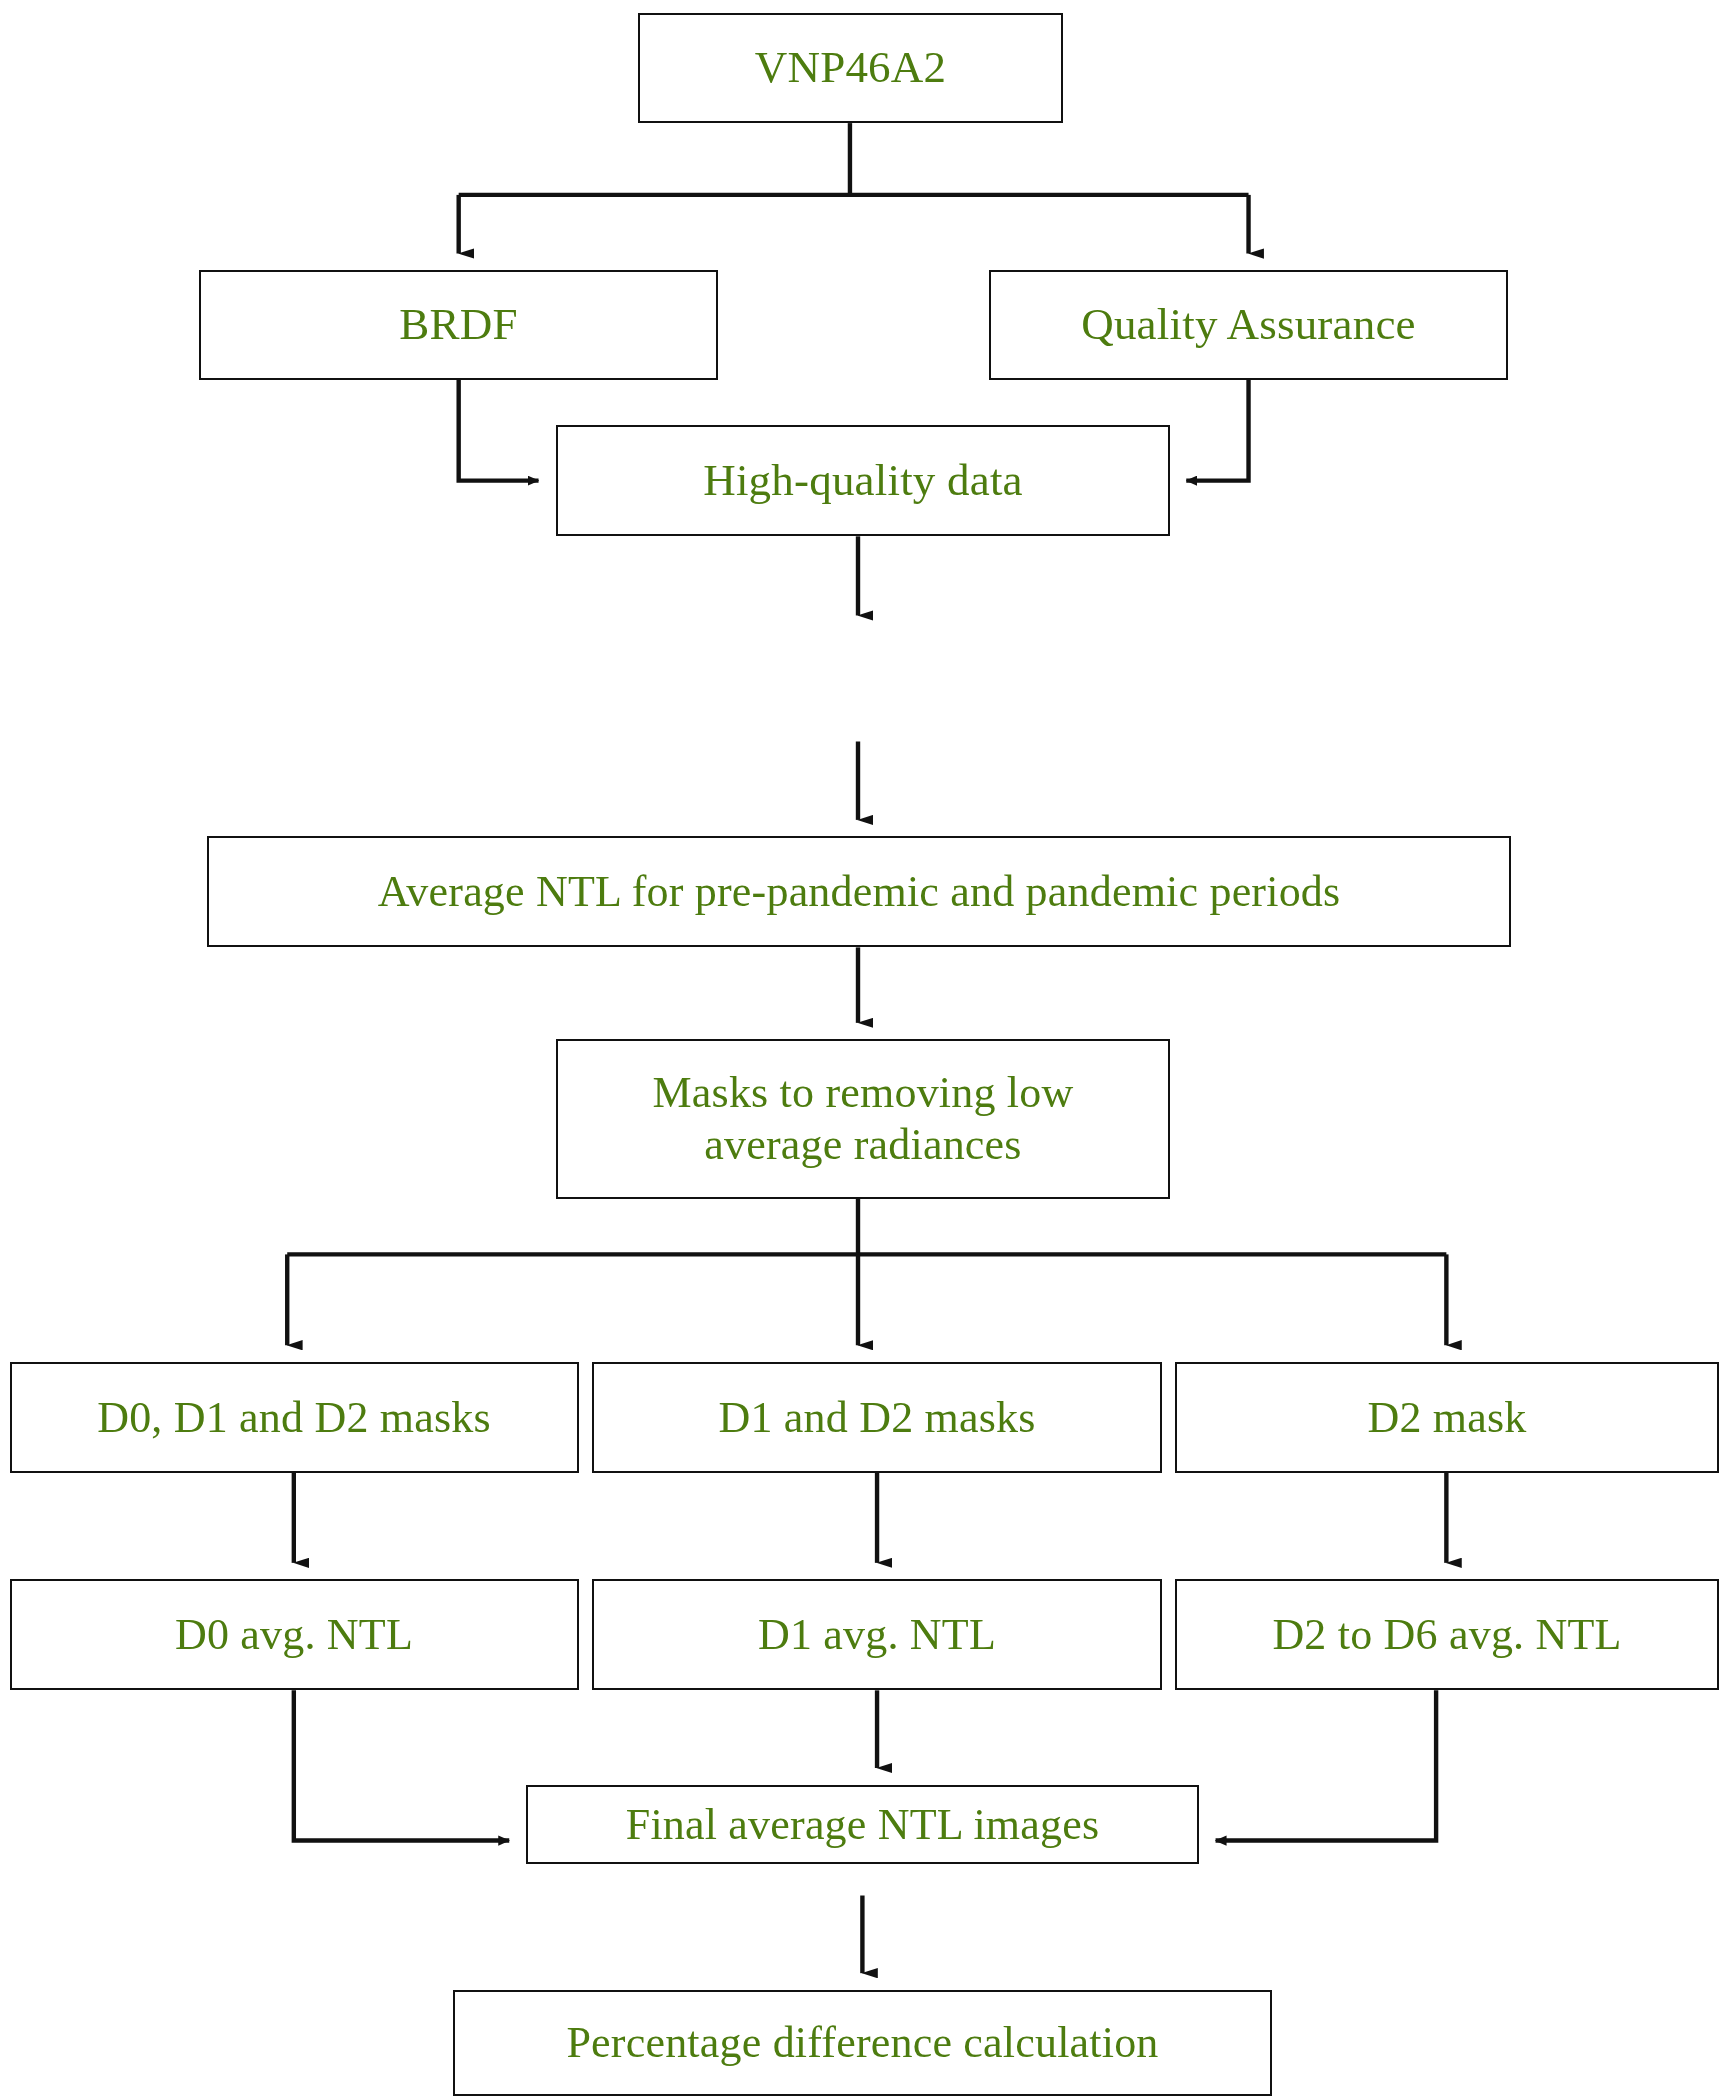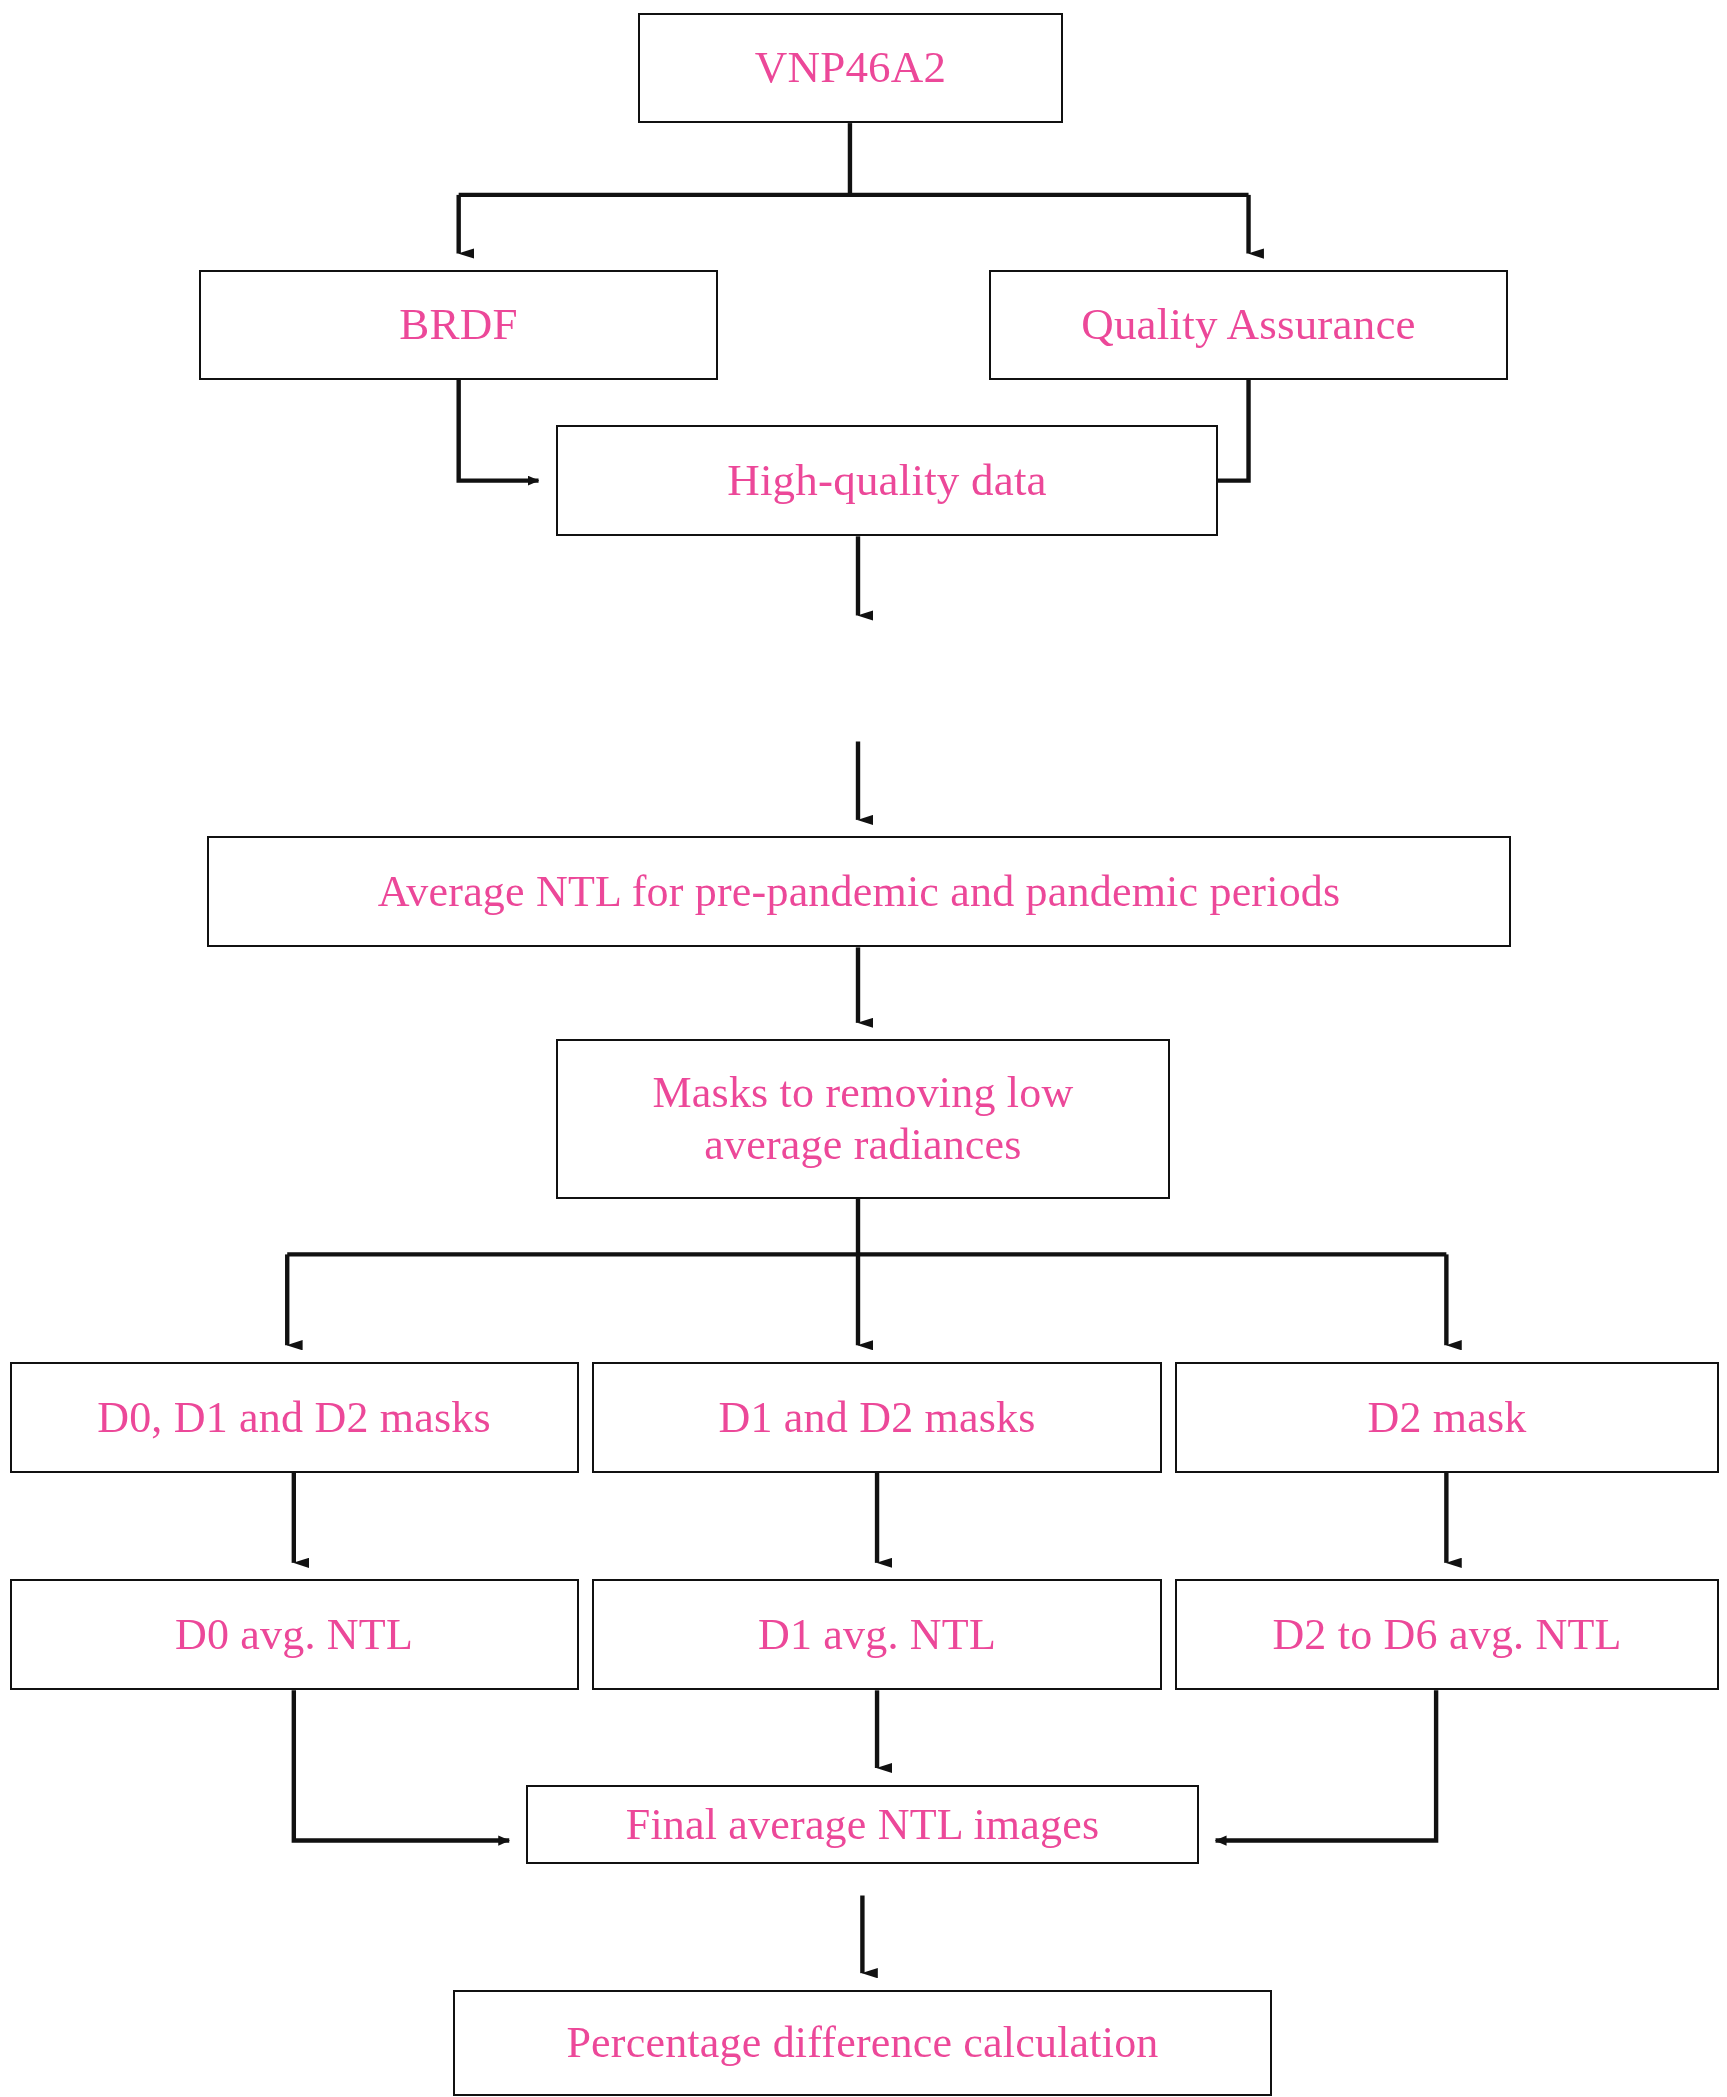--- a/index.html
+++ b/index.html
@@ -24,21 +24,21 @@
   }
   .node {
     position: absolute;
     box-sizing: border-box;
     border: 2.2px solid #111111;
     background: #ffffff;
     display: flex;
     align-items: center;
     justify-content: center;
     text-align: center;
-    color: #ec4899;
+    color: #4d7c0f;
     line-height: 1.18;
     font-weight: 400;
     letter-spacing: 0.2px;
     z-index: 2;
   }
   .node .label {
     display: block;
     padding: 0 10.3px;
     white-space: pre-line;
   }
@@ -102,21 +102,21 @@
   </div>
 
   <div class="node fs-lg" style="left:199px;top:270px;width:519px;height:110px;">
     <span class="label">BRDF</span>
   </div>
 
   <div class="node fs-lg" style="left:989px;top:270px;width:519px;height:110px;">
     <span class="label">Quality  Assurance</span>
   </div>
 
-  <div class="node fs-lg" style="left:556px;top:425px;width:662px;height:111px;">
+  <div class="node fs-lg" style="left:556px;top:425px;width:614px;height:111px;">
     <span class="label">High-quality data</span>
   </div>
 
 
   <div class="node fs-md" style="left:207px;top:836px;width:1304px;height:111px;">
     <span class="label">Average NTL for pre-pandemic and pandemic periods</span>
   </div>
 
   <div class="node fs-md" style="left:556px;top:1039px;width:614px;height:160px;">
     <span class="label">Masks to removing low

